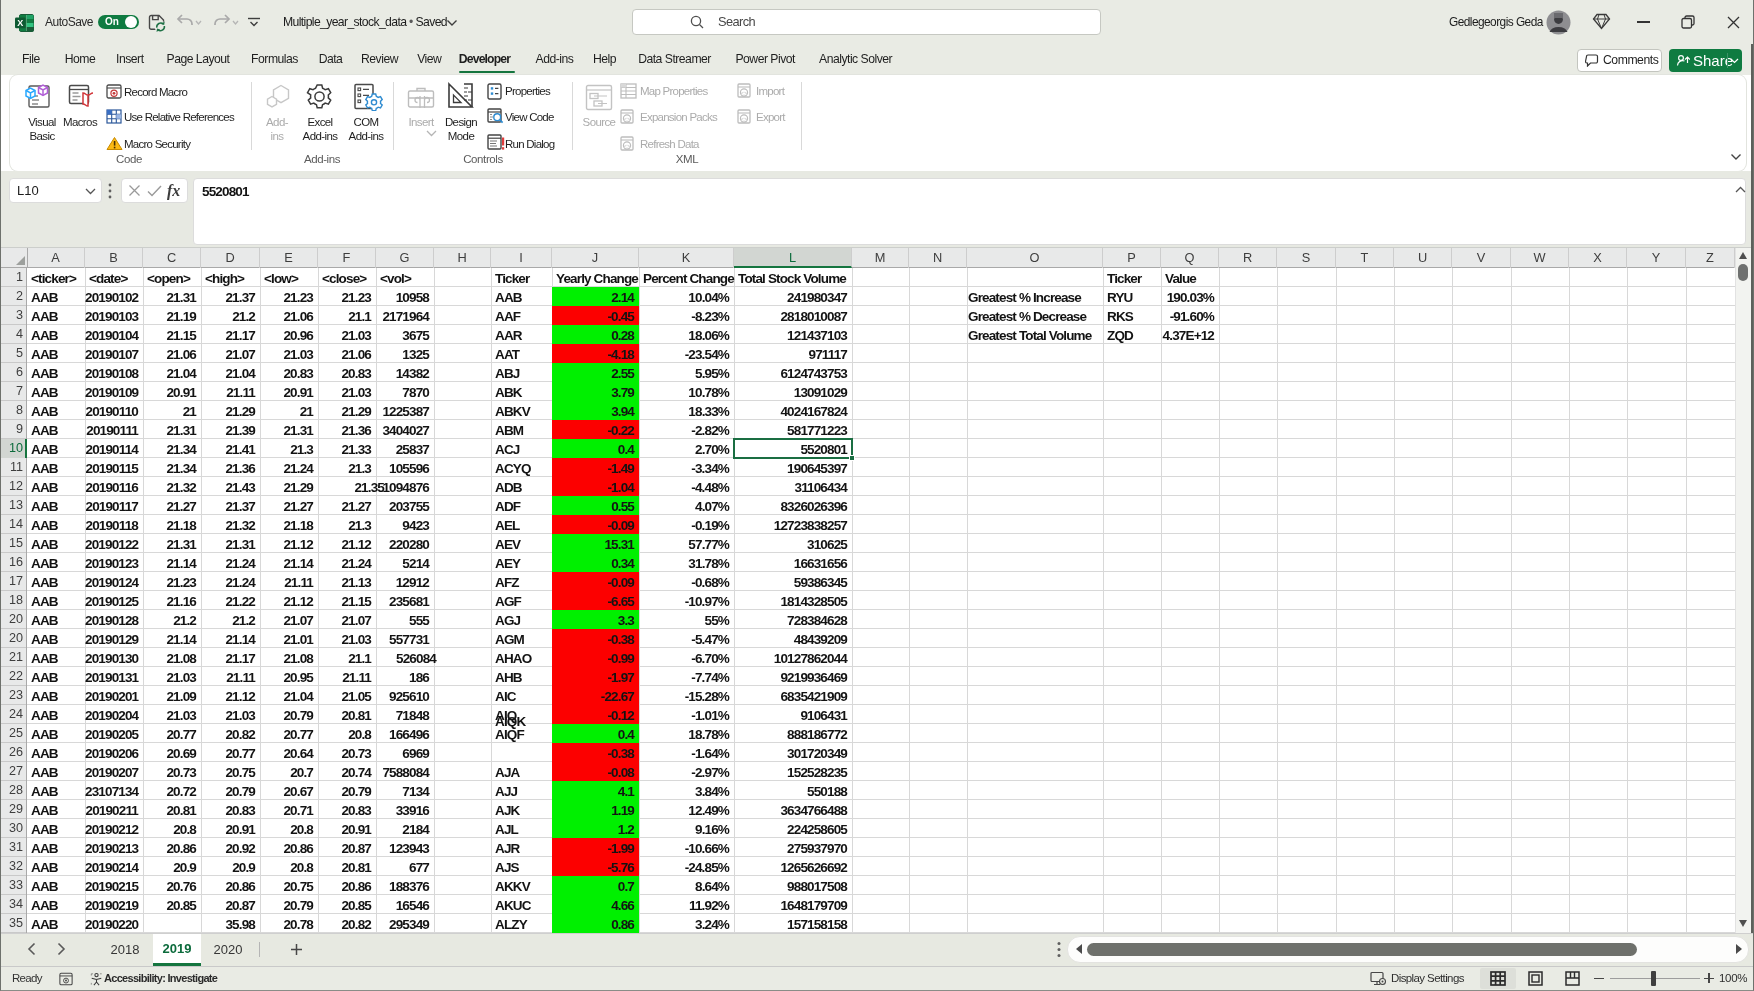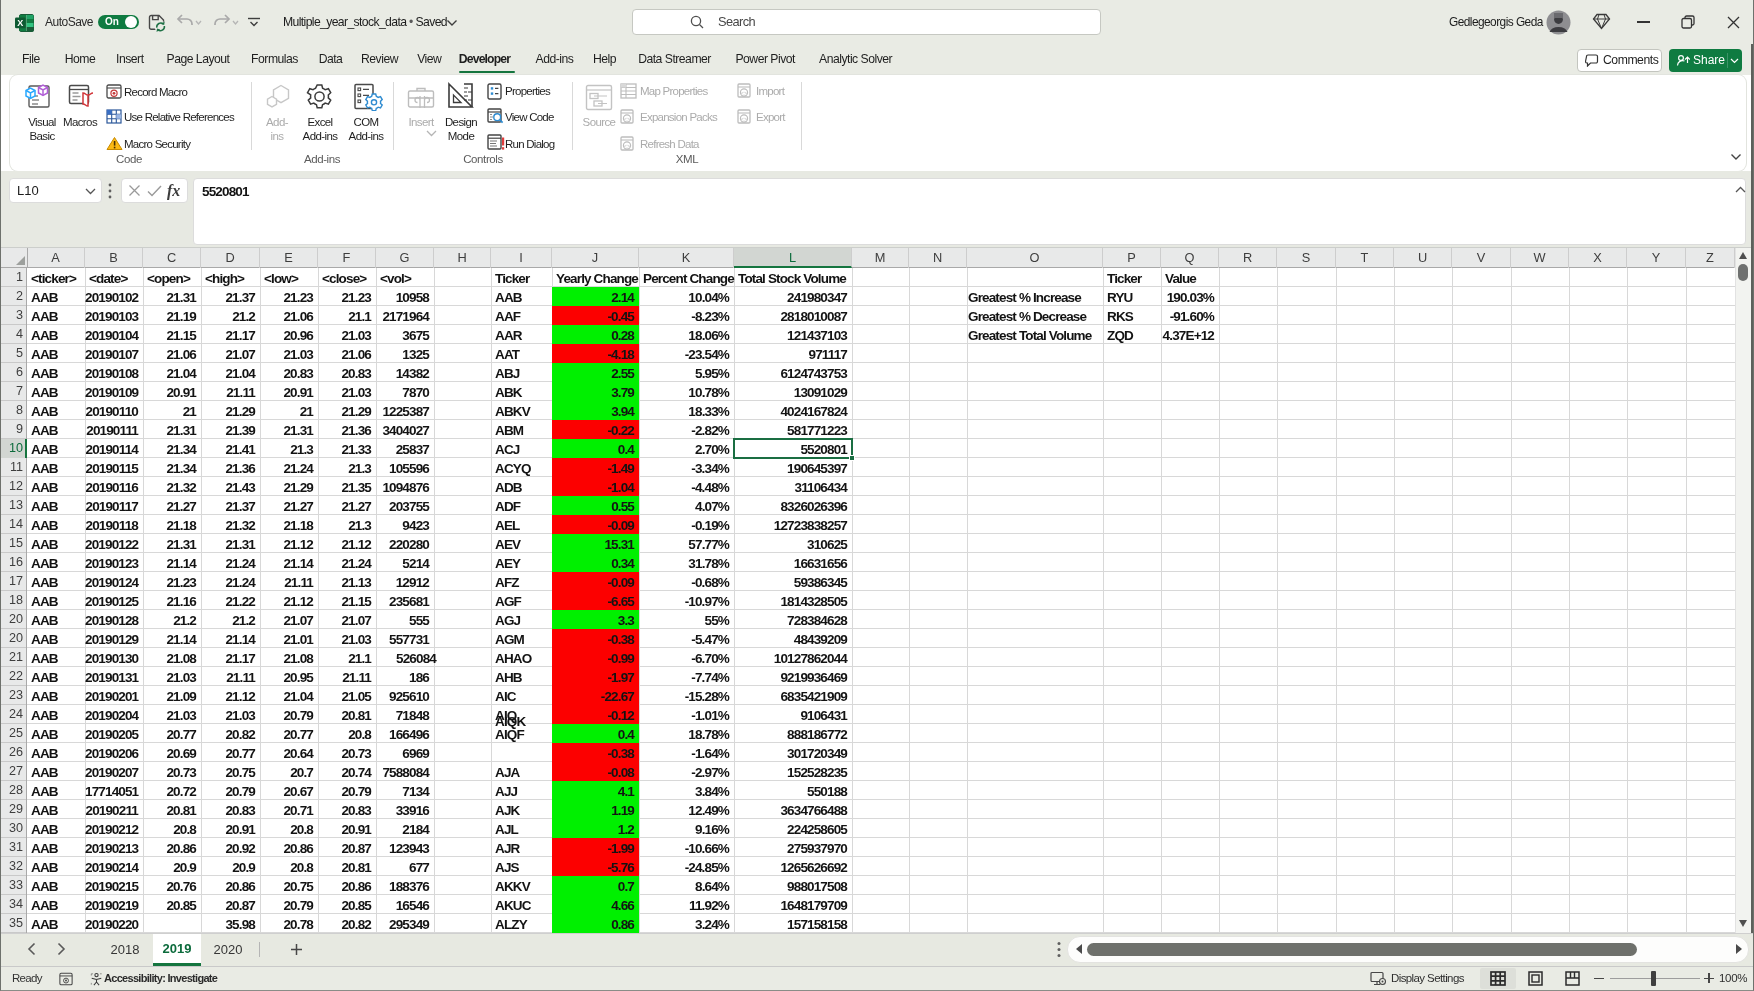--- a/index.html
+++ b/index.html
@@ -104,21 +104,21 @@
 <svg class="ab" style="left:1584px;top:54px" width="14" height="13" viewBox="0 0 14 13">
 <path d="M1.5 2.5 a1.5 1.5 0 0 1 1.5-1.5 h8 a1.5 1.5 0 0 1 1.5 1.5 v5 a1.5 1.5 0 0 1 -1.5 1.5 h-5.5 l-3 3 v-3 h-0.5 a1.5 1.5 0 0 1 -1.5-1.5z" fill="none" stroke="#333" stroke-width="1.2"></path>
   </svg>
 <div class="ab" style="left:1602px;top:49px;height:23px;line-height:23px;font-size:12.2px;letter-spacing:-0.45px;color:#1f1f1f">Comments</div>
 <div class="ab" style="left:1668px;top:49px;width:73px;height:23px;background:#0f7b41;border-radius:4px"></div>
 <svg class="ab" style="left:1675px;top:54px" width="14" height="13" viewBox="0 0 14 13">
 <path d="M1.5 11.5 a5 5 0 0 1 7-4.5" fill="none" stroke="#fff" stroke-width="1.2"></path>
 <circle cx="5" cy="4" r="2.4" fill="none" stroke="#fff" stroke-width="1.2"></circle>
 <path d="M9 5.5 l2.5-2.5 2.5 2.5 M11.5 3 v6" fill="none" stroke="#fff" stroke-width="1.2"></path>
   </svg>
-<div class="ab" style="left:1692px;top:49px;height:29px;line-height:23px;font-size:12px;color:#fff">Share</div>
+<div class="ab" style="left:1692px;top:49px;height:29px;line-height:23px;font-size:15px;color:#fff">Share</div>
 <div class="ab" style="left:1726px;top:53px;width:1px;height:15px;background:#3d9468"></div>
 <svg class="ab" style="left:1729px;top:58px" width="9" height="6" viewBox="0 0 9 6">
     <path d="M1 1 L4.5 4.5 L8 1" fill="none" stroke="#fff" stroke-width="1.2"></path>
   </svg>
 <div class="ab" style="left:9px;top:75px;width:1736px;height:96px;background:#fff;border-radius:8px 8px 8px 8px;box-shadow:0 0 0 1px #e2e4de"></div>
 <div class="ab" style="left:250px;top:82px;width:1px;height:68px;background:#d9d9d9"></div>
 <div class="ab" style="left:392px;top:82px;width:1px;height:68px;background:#d9d9d9"></div>
 <div class="ab" style="left:571px;top:82px;width:1px;height:68px;background:#d9d9d9"></div>
 <div class="ab" style="left:800px;top:82px;width:1px;height:68px;background:#d9d9d9"></div>
 <svg class="ab" style="left:1729px;top:153px" width="12" height="8" viewBox="0 0 12 8">
@@ -472,21 +472,21 @@
 <div class="cell r " style="left:142px;top:458px;width:53px">21.34</div>
 <div class="cell r " style="left:200px;top:458px;width:54px">21.36</div>
 <div class="cell r " style="left:259px;top:458px;width:53px">21.24</div>
 <div class="cell r " style="left:317px;top:458px;width:53px">21.3</div>
 <div class="cell r " style="left:375px;top:458px;width:53px">105596</div>
 <div class="cell " style="left:30px;top:477px;width:54px">AAB</div>
 <div class="cell r " style="left:84px;top:477px;width:53px">20190116</div>
 <div class="cell r " style="left:142px;top:477px;width:53px">21.32</div>
 <div class="cell r " style="left:200px;top:477px;width:54px">21.43</div>
 <div class="cell r " style="left:259px;top:477px;width:53px">21.29</div>
-<div class="cell r " style="left:317px;top:477px;width:53px">21.35</div>
+<div class="cell r " style="left:330px;top:477px;width:53px">21.35</div>
 <div class="cell r " style="left:375px;top:477px;width:53px">1094876</div>
 <div class="cell " style="left:30px;top:496px;width:54px">AAB</div>
 <div class="cell r " style="left:84px;top:496px;width:53px">20190117</div>
 <div class="cell r " style="left:142px;top:496px;width:53px">21.27</div>
 <div class="cell r " style="left:200px;top:496px;width:54px">21.37</div>
 <div class="cell r " style="left:259px;top:496px;width:53px">21.27</div>
 <div class="cell r " style="left:317px;top:496px;width:53px">21.27</div>
 <div class="cell r " style="left:375px;top:496px;width:53px">203755</div>
 <div class="cell " style="left:30px;top:515px;width:54px">AAB</div>
 <div class="cell r " style="left:84px;top:515px;width:53px">20190118</div>
@@ -580,21 +580,21 @@
 <div class="cell r " style="left:317px;top:743px;width:53px">20.73</div>
 <div class="cell r " style="left:375px;top:743px;width:53px">6969</div>
 <div class="cell " style="left:30px;top:762px;width:54px">AAB</div>
 <div class="cell r " style="left:84px;top:762px;width:53px">20190207</div>
 <div class="cell r " style="left:142px;top:762px;width:53px">20.73</div>
 <div class="cell r " style="left:200px;top:762px;width:54px">20.75</div>
 <div class="cell r " style="left:259px;top:762px;width:53px">20.7</div>
 <div class="cell r " style="left:317px;top:762px;width:53px">20.74</div>
 <div class="cell r " style="left:375px;top:762px;width:53px">7588084</div>
 <div class="cell " style="left:30px;top:781px;width:54px">AAB</div>
-<div class="cell r " style="left:84px;top:781px;width:53px">17714051</div>
+<div class="cell r " style="left:84px;top:781px;width:53px">23107134</div>
 <div class="cell r " style="left:142px;top:781px;width:53px">20.72</div>
 <div class="cell r " style="left:200px;top:781px;width:54px">20.79</div>
 <div class="cell r " style="left:259px;top:781px;width:53px">20.67</div>
 <div class="cell r " style="left:317px;top:781px;width:53px">20.79</div>
 <div class="cell r " style="left:375px;top:781px;width:53px">7134</div>
 <div class="cell " style="left:30px;top:800px;width:54px">AAB</div>
 <div class="cell r " style="left:84px;top:800px;width:53px">20190211</div>
 <div class="cell r " style="left:142px;top:800px;width:53px">20.81</div>
 <div class="cell r " style="left:200px;top:800px;width:54px">20.83</div>
 <div class="cell r " style="left:259px;top:800px;width:53px">20.71</div>

